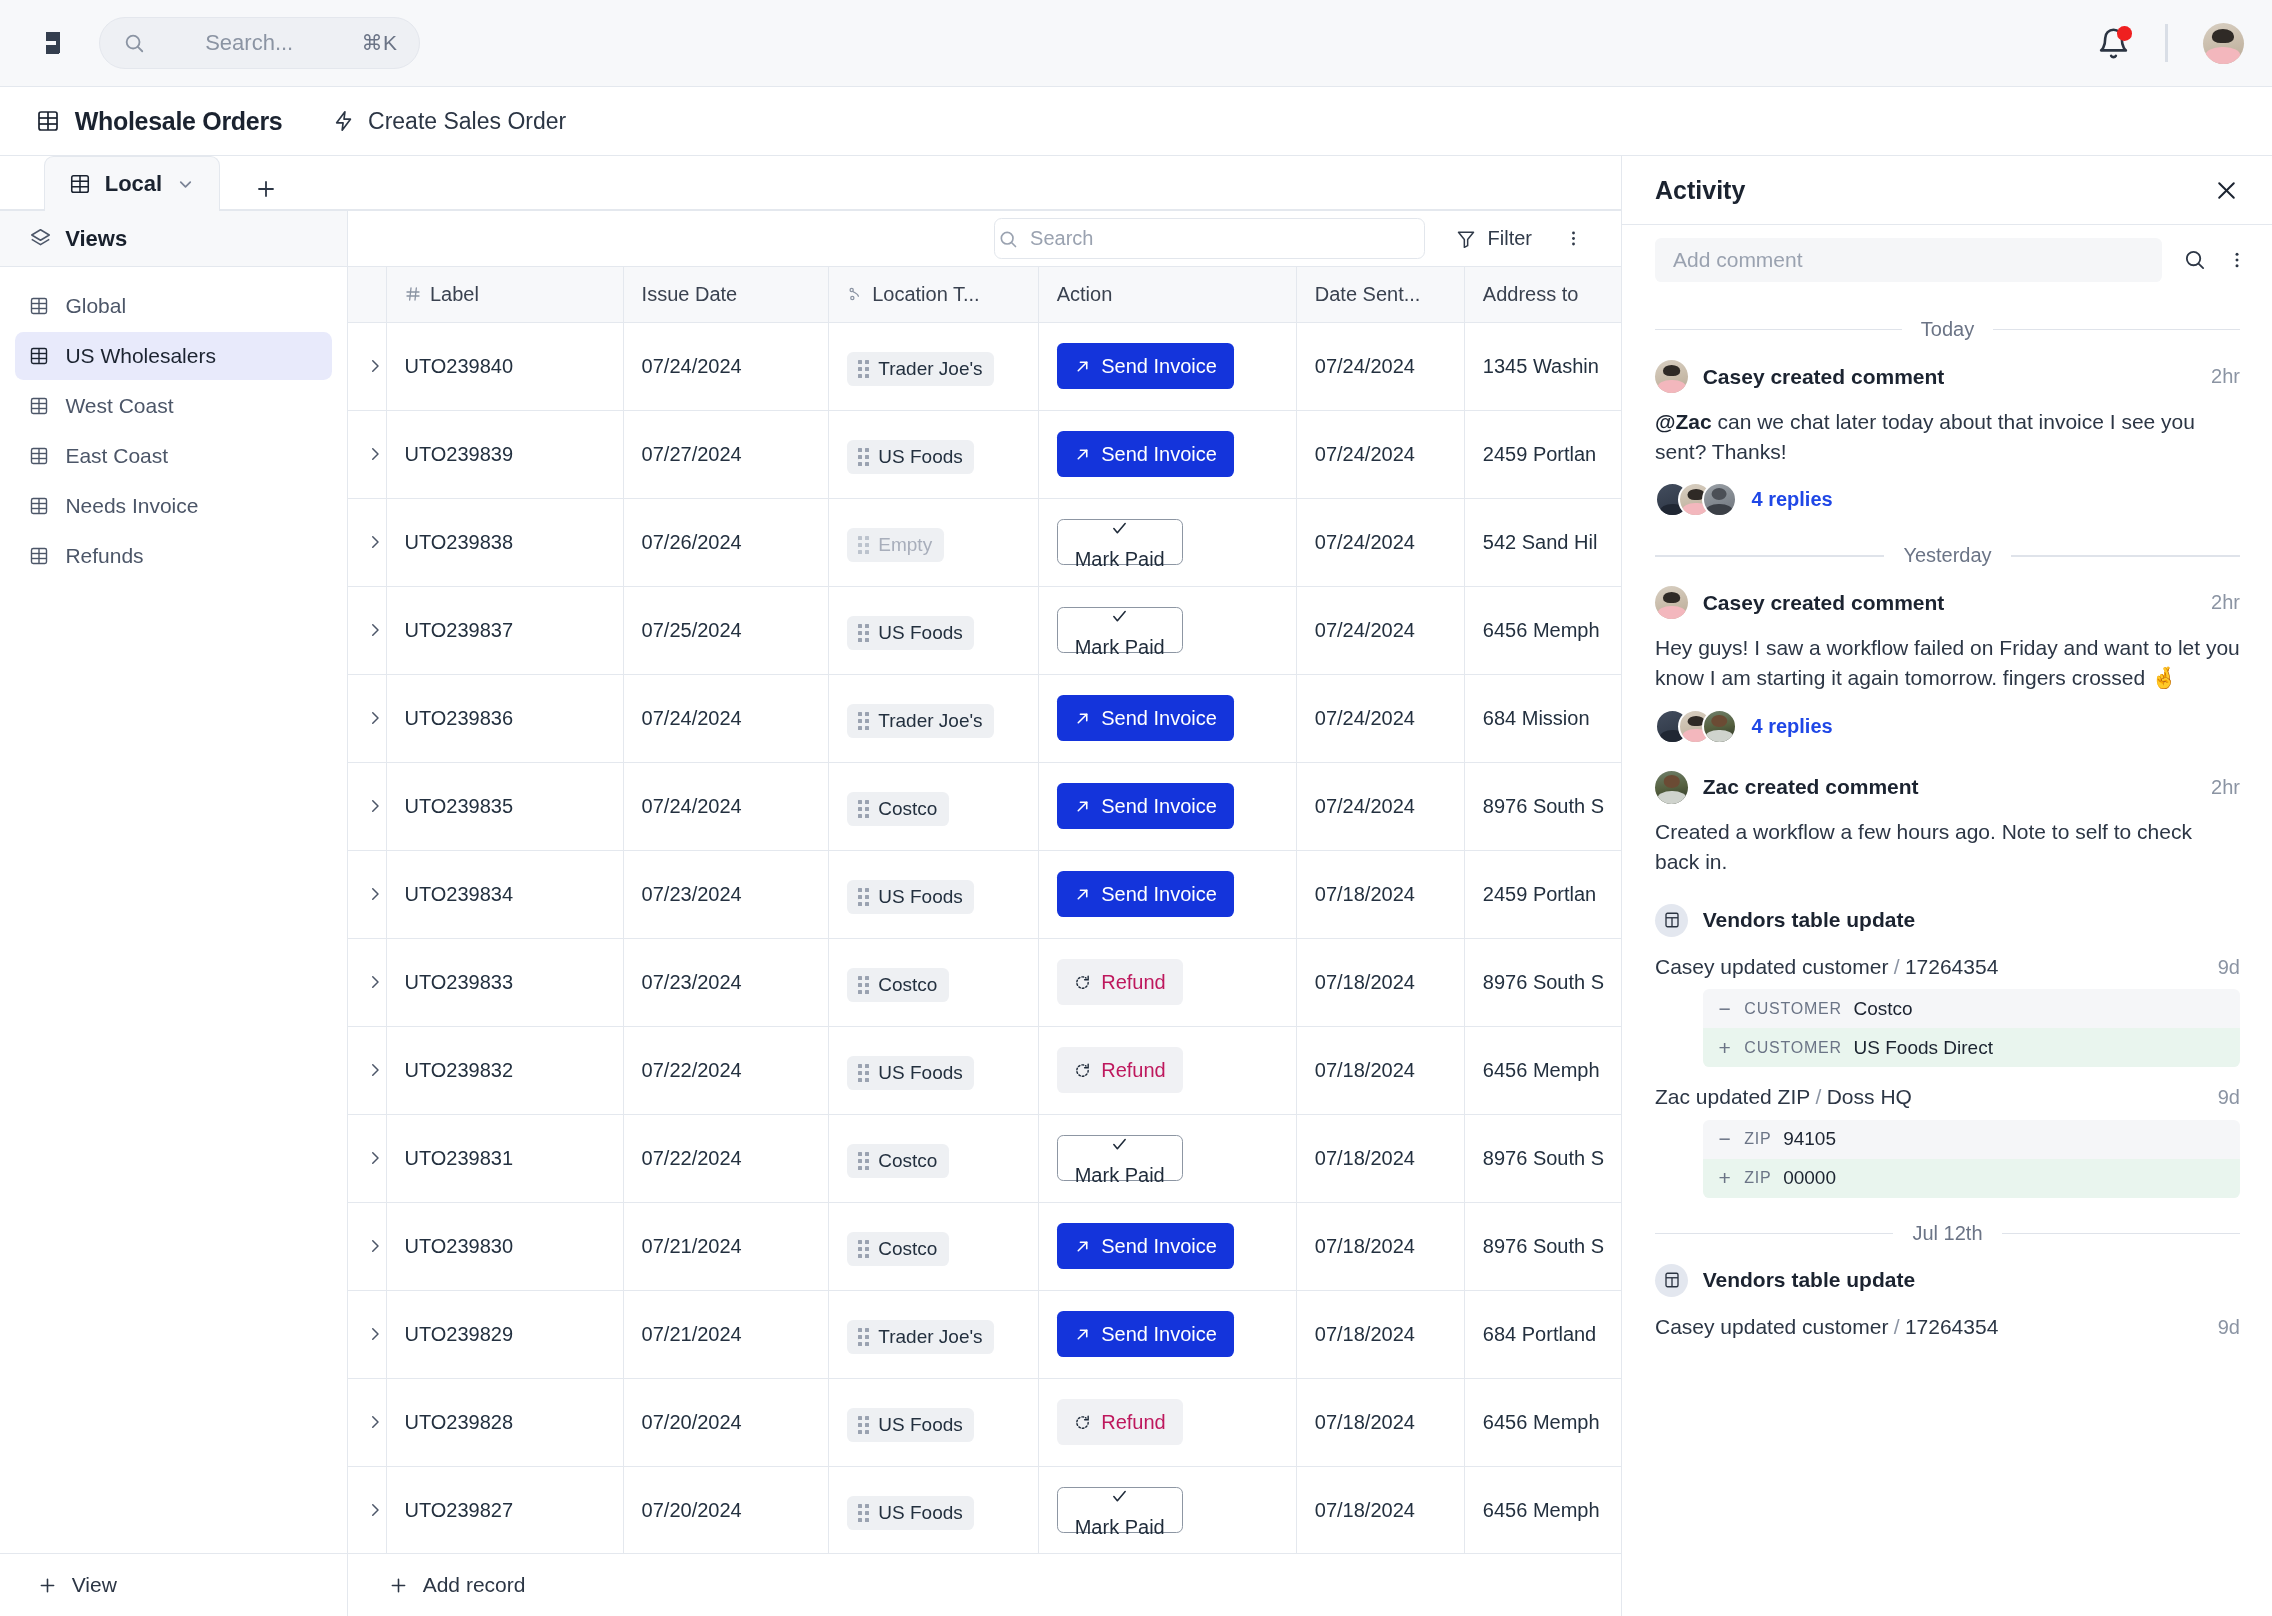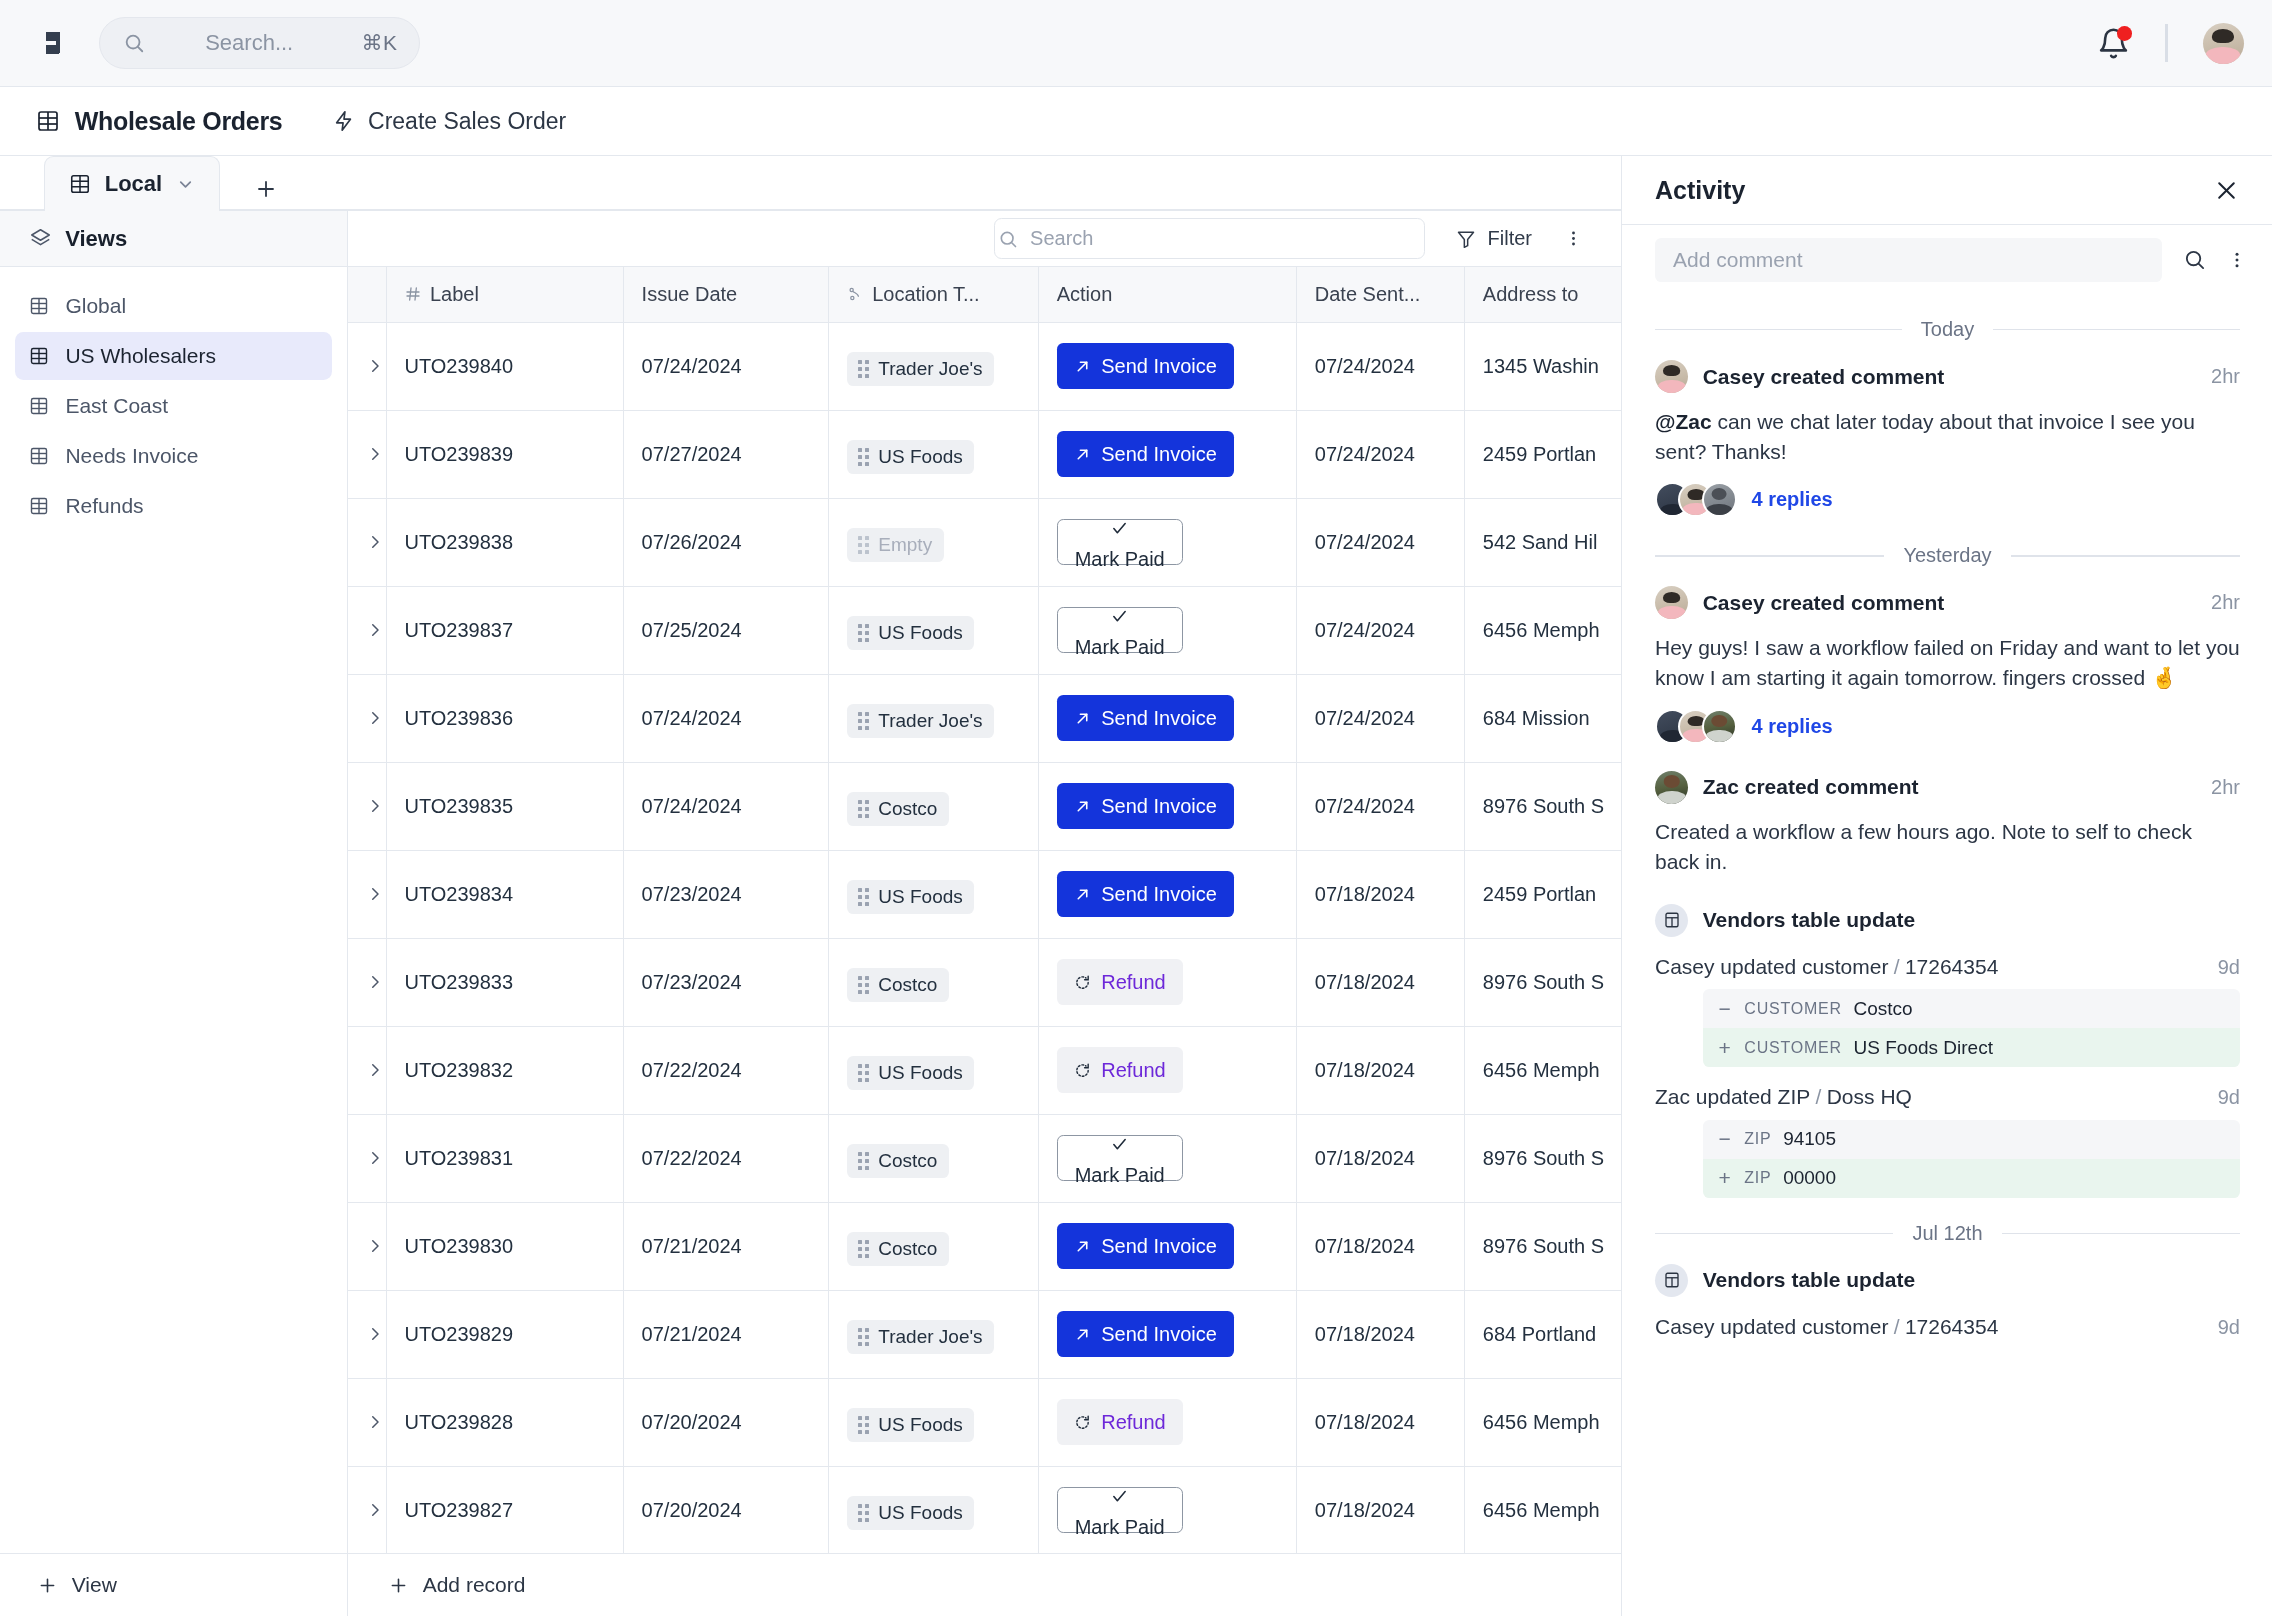--- a/index.html
+++ b/index.html
@@ -148,21 +148,21 @@
     background: #1434db; color: #fff; border: none; border-radius: 6.3px;
     height: 46px; padding: 0 17px; font-size: 20px; font-family: inherit; font-weight: 400;
   }
   .btn-outline {
     display: inline-flex; align-items: center; gap: 10.5px;
     background: #fff; color: #1f2b3a; border: 1.6px solid #8d96a3; border-radius: 6.3px;
     height: 46px; padding: 0 17px; font-size: 20px; font-family: inherit; flex-direction: column;
   }
   .btn-ghost {
     display: inline-flex; align-items: center; gap: 10.5px;
-    background: #f0f1f4; color: #6d28d9; border: none; border-radius: 6.3px;
+    background: #f0f1f4; color: #be185d; border: none; border-radius: 6.3px;
     height: 46px; padding: 0 17px; font-size: 20px; font-family: inherit;
   }
 
   .addrecord { height: 63px; flex: 0 0 63px; border-top: 1.6px solid #e4e8ee; display: flex; align-items: center; gap: 13.7px; padding-left: 40px; }
   .addrecord .t { font-size: 21px; color: #2c3645; }
 
   
   .activity { flex: 1; display: flex; flex-direction: column; min-width: 0; background: #fff; }
   .act-head { height: 69px; flex: 0 0 69px; border-bottom: 1.6px solid #e4e8ee; display: flex; align-items: center; padding: 0 29.5px 0 33px; }
   .act-head .t { font-size: 25px; font-weight: 700; color: #1b2330; }
@@ -327,20 +327,31 @@
                   <svg width="20" height="20" viewBox="0 0 24 24" fill="none" stroke="#1b2330" stroke-width="1.7">
                     <rect x="3" y="3" width="18" height="18" rx="2"></rect>
                     <line x1="3" y1="9" x2="21" y2="9"></line>
                     <line x1="3" y1="15" x2="21" y2="15"></line>
                     <line x1="12" y1="3" x2="12" y2="21"></line>
                   </svg>
                 </span>
               <span class="t">US Wholesalers</span>
             </div>
 
+            <div class="view-item">
+              <span>
+                  <svg width="20" height="20" viewBox="0 0 24 24" fill="none" stroke="#4c5668" stroke-width="1.7">
+                    <rect x="3" y="3" width="18" height="18" rx="2"></rect>
+                    <line x1="3" y1="9" x2="21" y2="9"></line>
+                    <line x1="3" y1="15" x2="21" y2="15"></line>
+                    <line x1="12" y1="3" x2="12" y2="21"></line>
+                  </svg>
+                </span>
+              <span class="t">West Coast</span>
+            </div>
 
             <div class="view-item">
               <span>
                   <svg width="20" height="20" viewBox="0 0 24 24" fill="none" stroke="#4c5668" stroke-width="1.7">
                     <rect x="3" y="3" width="18" height="18" rx="2"></rect>
                     <line x1="3" y1="9" x2="21" y2="9"></line>
                     <line x1="3" y1="15" x2="21" y2="15"></line>
                     <line x1="12" y1="3" x2="12" y2="21"></line>
                   </svg>
                 </span>

